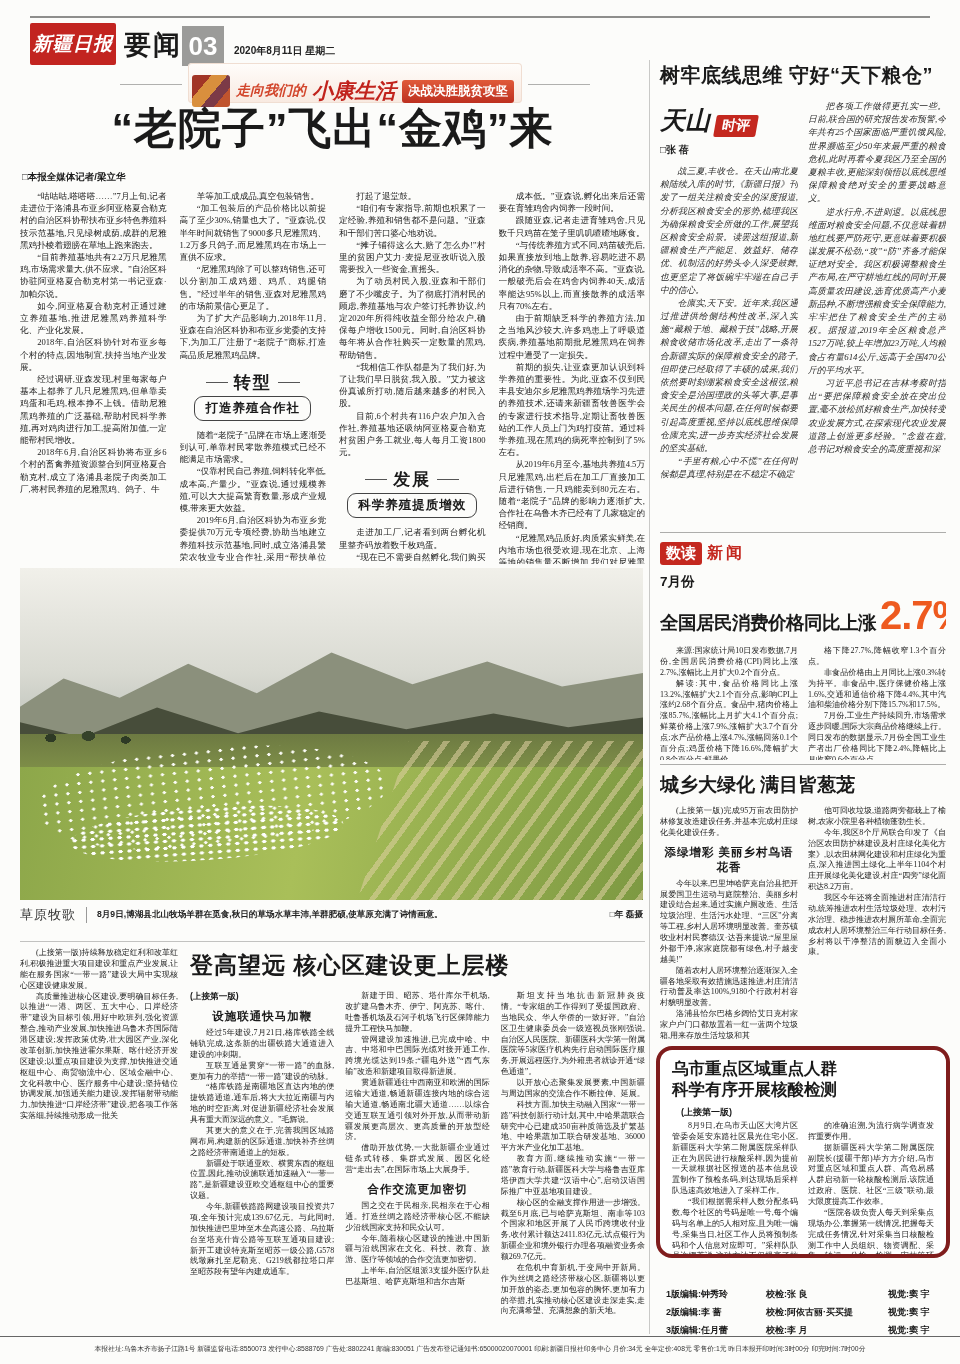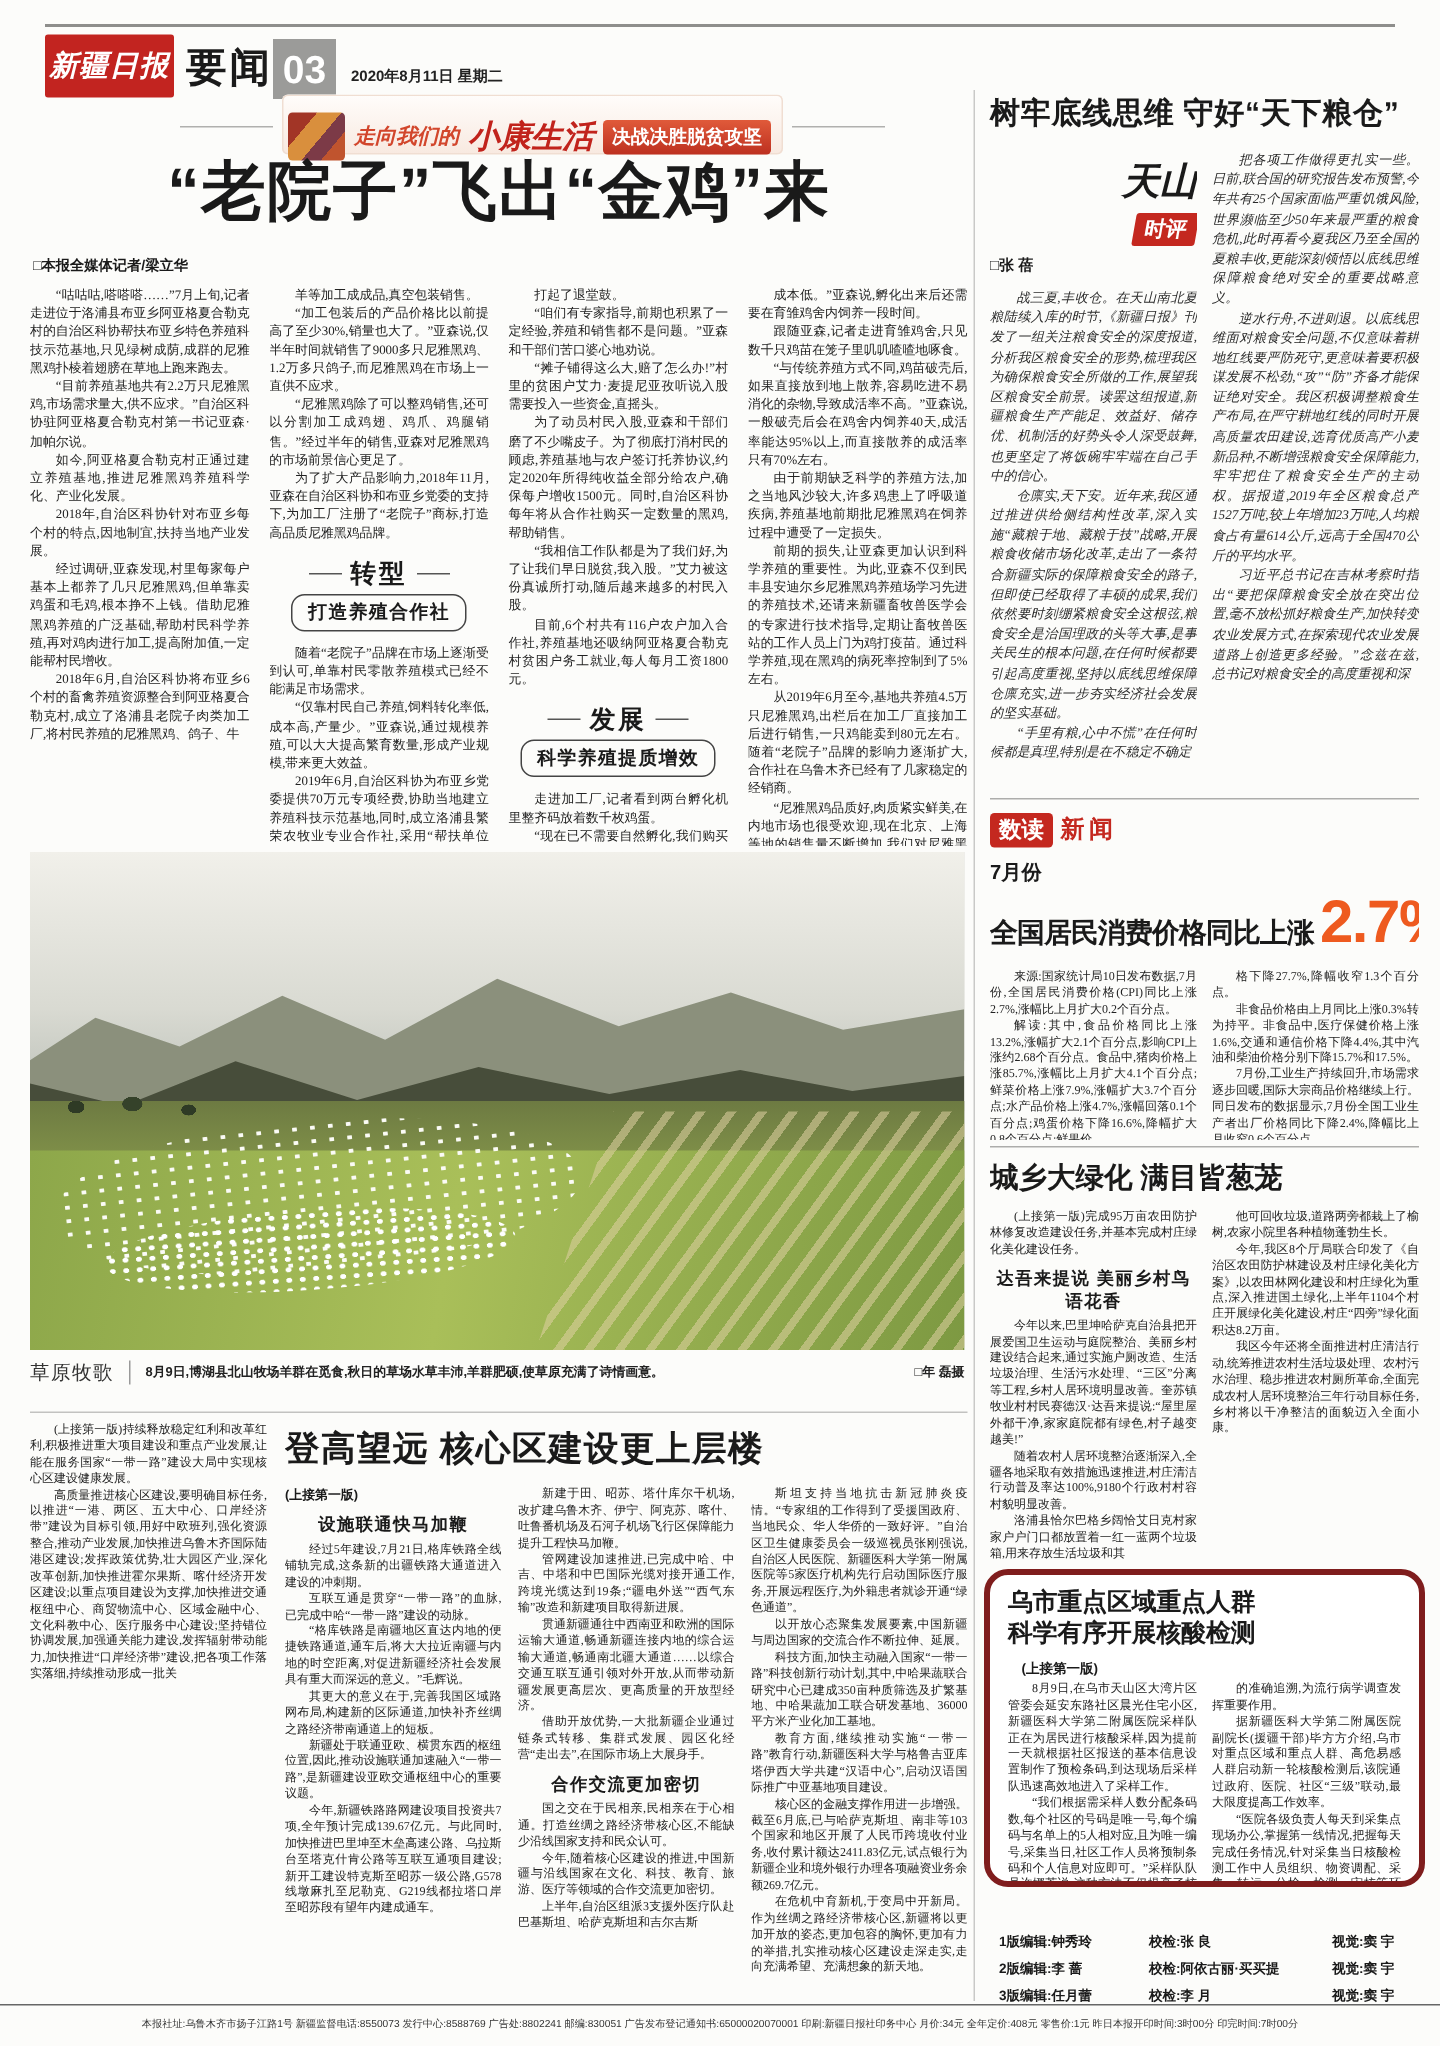--- a/index.html
+++ b/index.html
@@ -94,21 +94,21 @@
   .inline-sub { text-align:center; font-size:11.5px; font-weight:bold; margin:6px 0 4px; letter-spacing:1px;}
   .lead-tag { font-size:8.6px; font-weight:bold; margin-bottom:3px;}
 
   
   .vdiv { left:649px; top:60px; width:1px; height:1274px; background:#c9c9c7;}
   .rail { left:660px; top:60px; width:286px; height:1276px;}
   .ts-head { position:absolute; top:2px; left:0; width:100%; font-size:20px; font-weight:bold;
     letter-spacing:.5px; white-space:nowrap;}
   .ts-body { position:absolute; top:40px; left:0; width:100%; height:430px; display:flex; gap:10px;}
   .ts-body p { font-style:italic; font-size:8.8px; line-height:1.5; text-indent:2em; text-align:justify; color:#2a2a2a;}
-  .ts-logo { display:flex; align-items:flex-end; gap:5px; margin:4px 0 6px;flex-direction:column;}
+  .ts-logo { display:flex; align-items:flex-end; gap:5px; margin:4px 0 6px;}
   .ts-cal { font-size:25px; font-weight:bold; font-style:italic; font-family:"Liberation Serif",serif;}
   .ts-tag { background:#c4281f; color:#fff; font-weight:bold; font-size:14px; padding:2px 7px;
     transform:skewX(-10deg); border-radius:2px;}
   .ts-author { font-size:10px; font-weight:bold; margin-bottom:8px;}
   .rail-rule { position:absolute; left:0; width:100%; height:1px; background:#adadab;}
 
   .sd { position:absolute; top:482px; left:0; width:100%; height:218px; overflow:hidden;}
   .sd-logo { display:flex; align-items:center; gap:5px; margin-bottom:8px;}
   .sd-box { background:#c4281f; color:#fff; font-weight:bold; font-size:15px; padding:2px 6px; border-radius:3px;}
   .sd-rest { color:#c4281f; font-weight:bold; font-size:16px; letter-spacing:3px;}
@@ -250,21 +250,21 @@
   </div>
 
   <div class="abs dg">
     <h2 class="dg-headline hei">登高望远 核心区建设更上层楼</h2>
     <div class="dg-cols">
       <div class="col bodytext dense">
         <div class="lead-tag hei">(上接第一版)</div>
         <div class="inline-sub hei">设施联通快马加鞭</div>
         <div>
             <p>经过5年建设,7月21日,格库铁路全线铺轨完成,这条新的出疆铁路大通道进入建设的冲刺期。</p>
-            <p>互联互通是贯穿“一带一路”的血脉,已完成中哈“一带一路”建设的动脉。</p>
+            <p>互联互通是贯穿“一带一路”的血脉,更加有力的举措“一带一路”建设的动脉。</p>
             <p>“格库铁路是南疆地区直达内地的便捷铁路通道,通车后,将大大拉近南疆与内地的时空距离,对促进新疆经济社会发展具有重大而深远的意义。”毛辉说。</p>
             <p>其更大的意义在于,完善我国区域路网布局,构建新的区际通道,加快补齐丝绸之路经济带南通道上的短板。</p>
             <p>新疆处于联通亚欧、横贯东西的枢纽位置,因此,推动设施联通加速融入“一带一路”,是新疆建设亚欧交通枢纽中心的重要议题。</p>
             <p>今年,新疆铁路路网建设项目投资共7项,全年预计完成139.67亿元。与此同时,加快推进巴里坤至木垒高速公路、乌拉斯台至塔克什肯公路等互联互通项目建设;新开工建设特克斯至昭苏一级公路,G578线墩麻扎至尼勒克、G219线都拉塔口岸至昭苏段有望年内建成通车。</p>
           </div>
       </div>
       <div class="col bodytext dense">
         <div>
             <p>新建于田、昭苏、塔什库尔干机场,改扩建乌鲁木齐、伊宁、阿克苏、喀什、吐鲁番机场及石河子机场飞行区保障能力提升工程快马加鞭。</p>
             <p>管网建设加速推进,已完成中哈、中吉、中塔和中巴国际光缆对接开通工作,跨境光缆达到19条;“疆电外送”“西气东输”改造和新建项目取得新进展。</p>
@@ -349,21 +349,21 @@
 
     <div class="rail-rule" style="top:704px"></div>
 
     <div class="cx">
       <h2 class="cx-headline hei">城乡大绿化 满目皆葱茏</h2>
       <div class="cx-cols">
         <div class="col bodytext dense">
           <div>
               <p>(上接第一版)完成95万亩农田防护林修复改造建设任务,并基本完成村庄绿化美化建设任务。</p>
             </div>
-          <div class="inline-sub hei">达吾来提说 美丽乡村鸟语花香</div>
+          <div class="inline-sub hei">添绿增彩 美丽乡村鸟语花香</div>
           <div>
               <p>今年以来,巴里坤哈萨克自治县把开展爱国卫生运动与庭院整治、美丽乡村建设结合起来,通过实施户厕改造、生活垃圾治理、生活污水处理、“三区”分离等工程,乡村人居环境明显改善。奎苏镇牧业村村民赛德汉·达吾来提说:“屋里屋外都干净,家家庭院都有绿色,村子越变越美!”</p>
               <p>随着农村人居环境整治逐渐深入,全疆各地采取有效措施迅速推进,村庄清洁行动普及率达100%,9180个行政村村容村貌明显改善。</p>
               <p>洛浦县恰尔巴格乡阔恰艾日克村家家户户门口都放置着一红一蓝两个垃圾箱,用来存放生活垃圾和其</p>
             </div>
         </div>
         <div class="col bodytext dense">
           <div>
               <p>他可回收垃圾,道路两旁都栽上了榆树,农家小院里各种植物蓬勃生长。</p>
               <p>今年,我区8个厅局联合印发了《自治区农田防护林建设及村庄绿化美化方案》,以农田林网化建设和村庄绿化为重点,深入推进国土绿化,上半年1104个村庄开展绿化美化建设,村庄“四旁”绿化面积达8.2万亩。</p>

